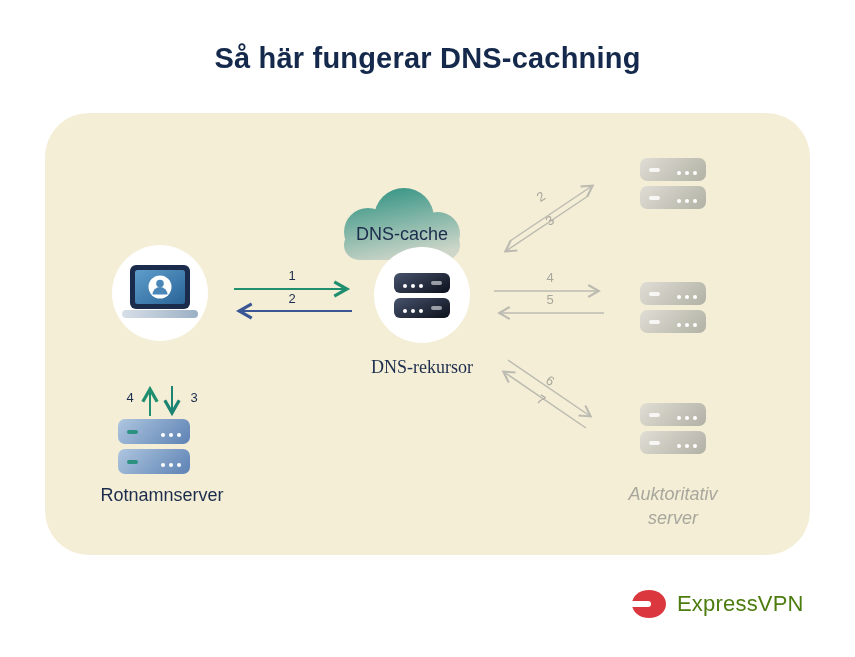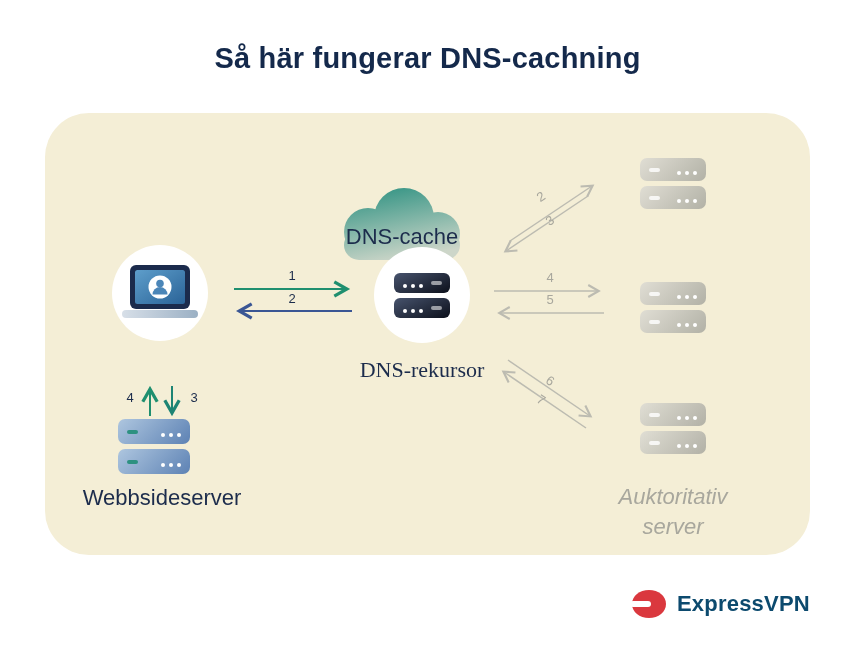--- a/index.html
+++ b/index.html
@@ -14,21 +14,21 @@
 
   .arrow-layer{position:absolute;left:0;top:0;pointer-events:none;}
   .st-green{stroke:#1f8f6f;stroke-width:2;}
   .st-teal{stroke:#1d8474;stroke-width:2;}
   .st-navy{stroke:#3a5694;stroke-width:2;}
   .st-gray{stroke:#bcbbb1;stroke-width:1.5;}
 
   .white-circle{position:absolute;width:96px;height:96px;border-radius:50%;background:#ffffff;
                 display:flex;align-items:center;justify-content:center;}
 
-  .node-label{position:absolute;font-size:22px;color:#1c2c4c;text-align:center;line-height:1.35;}
+  .node-label{position:absolute;font-size:18px;color:#1c2c4c;text-align:center;line-height:1.35;}
   .node-label.gray{color:#a8a79d;}
 
   .num{position:absolute;width:18px;height:16px;line-height:16px;text-align:center;
        font-size:13px;color:#1c2c4c;}
   .num.gray{color:#a8a79d;}
   .rot-neg{transform:rotate(-33deg);}
   .rot-pos{transform:rotate(33deg);}
 
   .srv{position:absolute;display:flex;flex-direction:column;gap:5px;}
   .srv-unit{position:relative;width:66px;height:23px;border-radius:7px;box-sizing:border-box;
@@ -41,21 +41,21 @@
   .srv-blue .srv-unit{width:72px;height:25px;background:linear-gradient(135deg,#aec6df,#5d82b4);}
   .srv-blue .srv-unit .slot{background:#2d9181;}
   .srv-dark .srv-unit{width:56px;height:20px;border-radius:6px;justify-content:flex-start;
                       background:linear-gradient(155deg,#47536d,#0c101b);}
   .srv-dark .srv-unit .slot{left:auto;right:8px;background:rgba(255,255,255,.55);}
   .srv-dark .srv-unit .dots i{margin-left:0;margin-right:4px;}
 
   .cloud{position:absolute;left:326px;top:182px;}
 
   .brand{position:absolute;left:630px;top:586px;height:36px;display:flex;align-items:center;gap:9px;}
-  .brand-text{font-size:22px;font-weight:700;color:#0c4a6e;letter-spacing:.2px;}
+  .brand-text{font-size:22px;font-weight:400;color:#4d7c0f;letter-spacing:.2px;}
 </style>
 </head>
 <body>
 
 <div class="page">
 
   <h1 class="title">Så här fungerar DNS-cachning</h1>
 
   <div class="panel"></div>
 
@@ -178,21 +178,21 @@
   <div class="srv srv-blue" style="left:118px;top:419px;">
     <div class="srv-unit">
       <span class="slot"></span>
       <span class="dots"><i></i><i></i><i></i></span>
     </div>
     <div class="srv-unit">
       <span class="slot"></span>
       <span class="dots"><i></i><i></i><i></i></span>
     </div>
   </div>
-  <div class="node-label" style="left:82px;top:483px;width:160px;">Webbsideserver</div>
+  <div class="node-label" style="left:82px;top:483px;width:160px;">Rotnamnserver</div>
 
   <div class="num" style="left:283px;top:268px;">1</div>
   <div class="num" style="left:283px;top:291px;">2</div>
 
   <div class="num gray rot-neg" style="left:532px;top:189px;">2</div>
   <div class="num gray rot-neg" style="left:541px;top:213px;">3</div>
 
   <div class="num gray" style="left:541px;top:270px;">4</div>
   <div class="num gray" style="left:541px;top:292px;">5</div>
 

